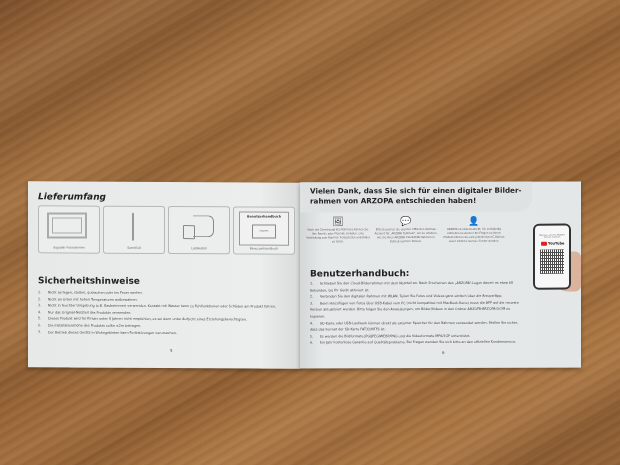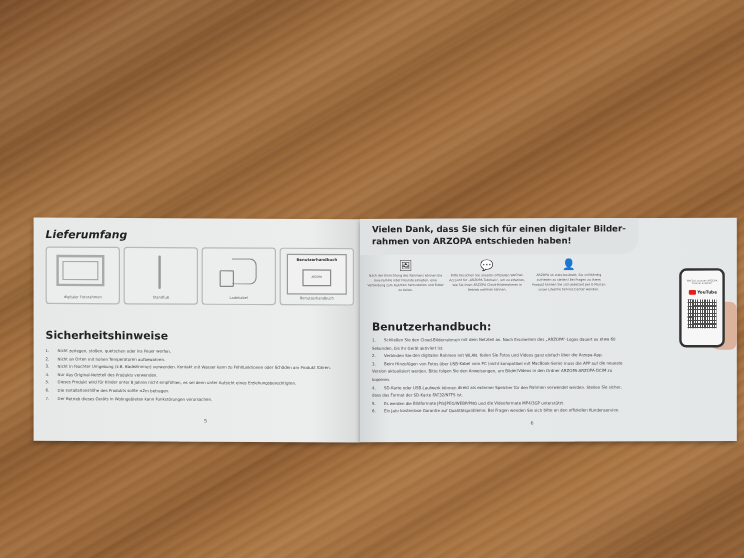--- a/index.html
+++ b/index.html
@@ -10,21 +10,21 @@
       repeating-linear-gradient(150deg, rgba(0,0,0,0.06) 0px, rgba(0,0,0,0.0) 3px, rgba(255,255,255,0.04) 6px, rgba(0,0,0,0.05) 9px),
       repeating-linear-gradient(150deg, rgba(60,30,10,0.18) 0px, rgba(60,30,10,0.0) 40px, rgba(255,220,170,0.08) 70px, rgba(60,30,10,0.12) 110px),
       linear-gradient(150deg, #8a5a32 0%, #a4713f 30%, #9a6637 55%, #b07a45 80%, #8f5e33 100%);
   }
   .booklet { position:absolute; left:28px; top:182px; width:553px; height:190px; }
   .page {
     position:absolute; top:0; height:186px; background:#e9ebea;
     box-shadow:0 2px 4px rgba(0,0,0,0.35);
   }
   .page.left { left:0; width:272px; background:linear-gradient(90deg,#e7e9e8 0%,#eceeed 85%,#d9dbda 100%); transform:skewY(0.3deg); }
-  .page.right { left:272px; width:314px; background:linear-gradient(90deg,#d4d7d7 0%,#e6e9e9 8%,#e4e7e8 100%); transform:skewY(-0.2deg); }
+  .page.right { left:272px; width:281px; background:linear-gradient(90deg,#d4d7d7 0%,#e6e9e9 8%,#e4e7e8 100%); transform:skewY(-0.2deg); }
   .h2 { position:absolute; font-weight:bold; color:#222; font-size:9px; }
   .items { position:absolute; left:10px; top:24px; display:flex; gap:3px; }
   .item { width:60px; height:46px; border:1px solid #b7b9b9; border-radius:3px; position:relative; background:#eceeed; }
   .item .lbl { position:absolute; bottom:3px; left:0; right:0; text-align:center; font-size:3px; color:#666; }
   .frame-ic { position:absolute; left:8px; top:6px; width:40px; height:26px; border:2px solid #aaa; box-sizing:border-box; }
   .frame-ic::after { content:""; position:absolute; left:3px; top:3px; right:3px; bottom:3px; border:1px solid #aaa; }
   .stand-ic { position:absolute; left:28px; top:6px; width:2px; height:28px; background:#999; border-radius:1px; }
   .charger-ic { position:absolute; left:14px; top:18px; width:10px; height:12px; border:1px solid #888; border-radius:1px; }
   .cable-ic { position:absolute; left:24px; top:8px; width:20px; height:20px; border:1px solid #888; border-left:none; border-radius:0 6px 6px 0; }
   .manual-ic { position:absolute; left:5px; top:4px; width:48px; height:32px; border:1px solid #999; background:#f1f1f1; }

